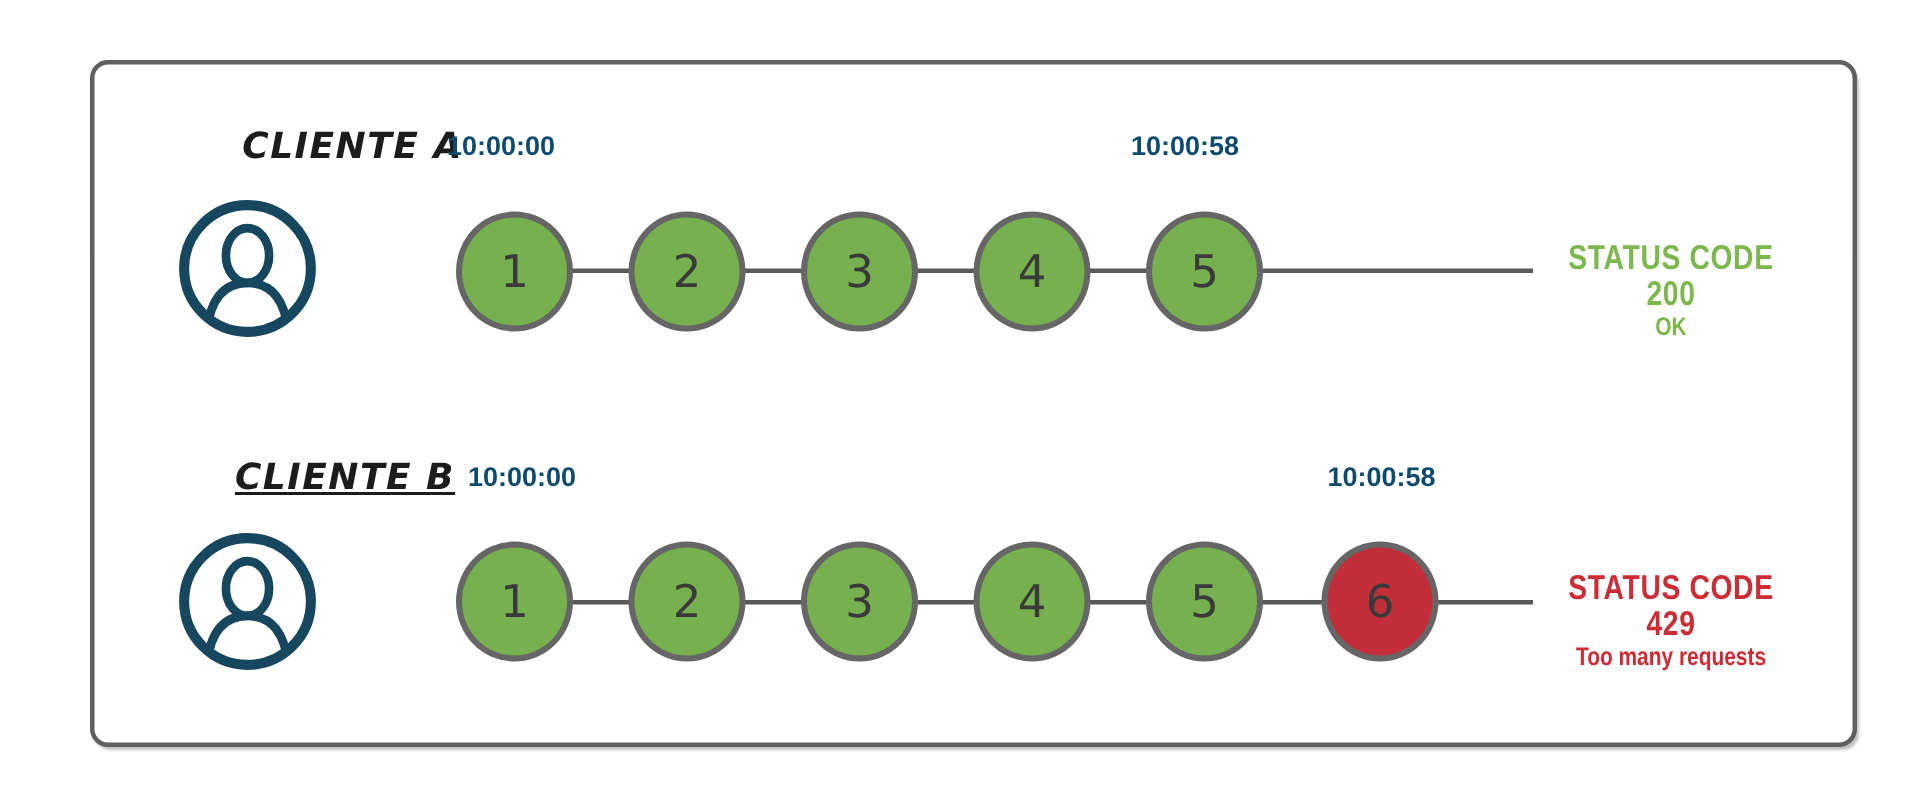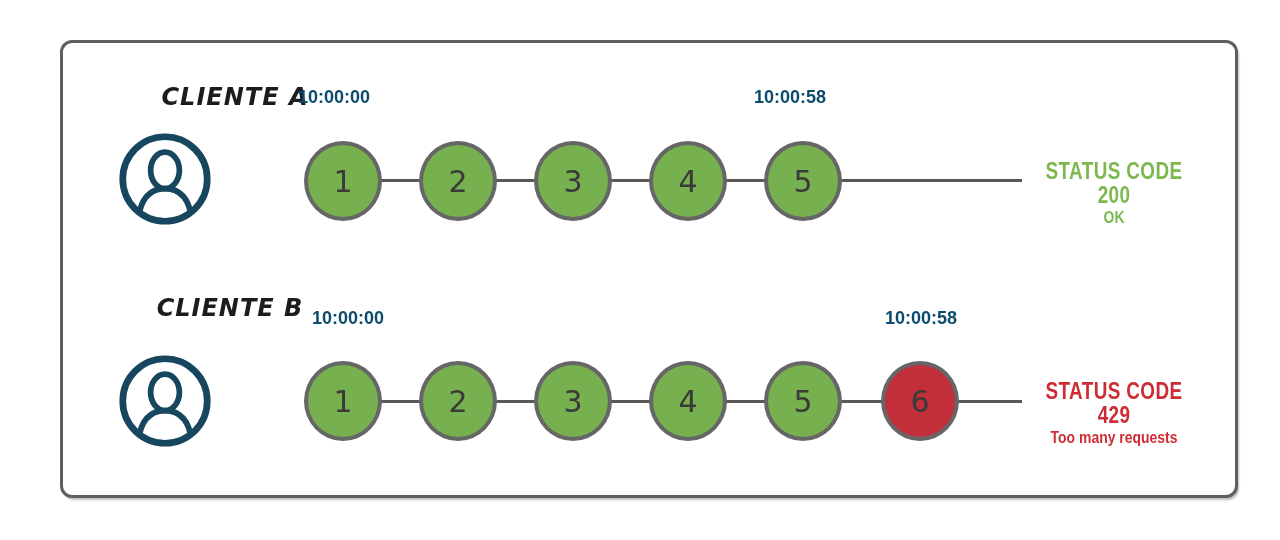--- a/index.html
+++ b/index.html
@@ -69,21 +69,21 @@
     <div class="req" style="left: 356px; top: 98px; background-color: rgb(119, 176, 79);">2</div>
     <div class="req" style="left: 471px; top: 98px; background-color: rgb(119, 176, 79);">3</div>
     <div class="req" style="left: 586px; top: 98px; background-color: rgb(119, 176, 79);">4</div>
     <div class="req" style="left: 701px; top: 98px; background-color: rgb(119, 176, 79);">5</div>
 
     <div class="status" style="left: 959px; top: 116px; color: rgb(124, 184, 78);">
       <div class="status-l1">STATUS CODE 200</div>
       <div class="status-l2">OK</div>
     </div>
 
-    <div class="client-label" style="left:87px;top:251px;">CLIENTE B</div>
+    <div class="client-label" style="left:87px;top:261px;text-decoration:underline;">CLIENTE B</div>
 
     <svg class="avatar" style="left:54px;top:310px;color:#17465f;" width="96" height="96" viewBox="0 0 100 100">
       <defs>
           <clipPath id="avclipB">
             <circle cx="50" cy="50" r="43"></circle>
           </clipPath>
         </defs>
       <g clip-path="url(#avclipB)" fill="none" stroke="currentColor" stroke-width="6">
         <ellipse cx="50" cy="41" rx="15" ry="19"></ellipse>
         <path d="M22 92 C 25 68 36 60 50 60 C 64 60 75 68 78 92"></path>

